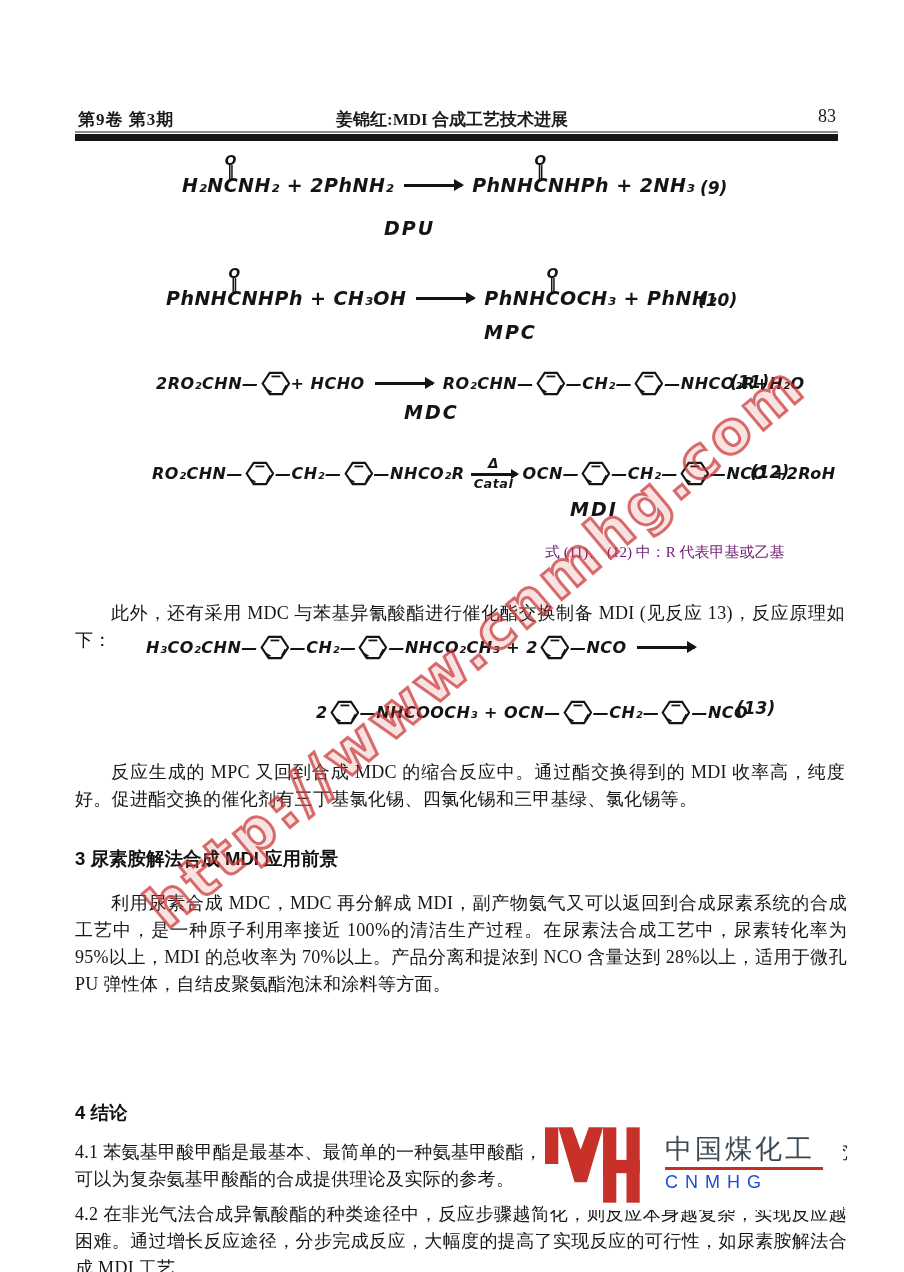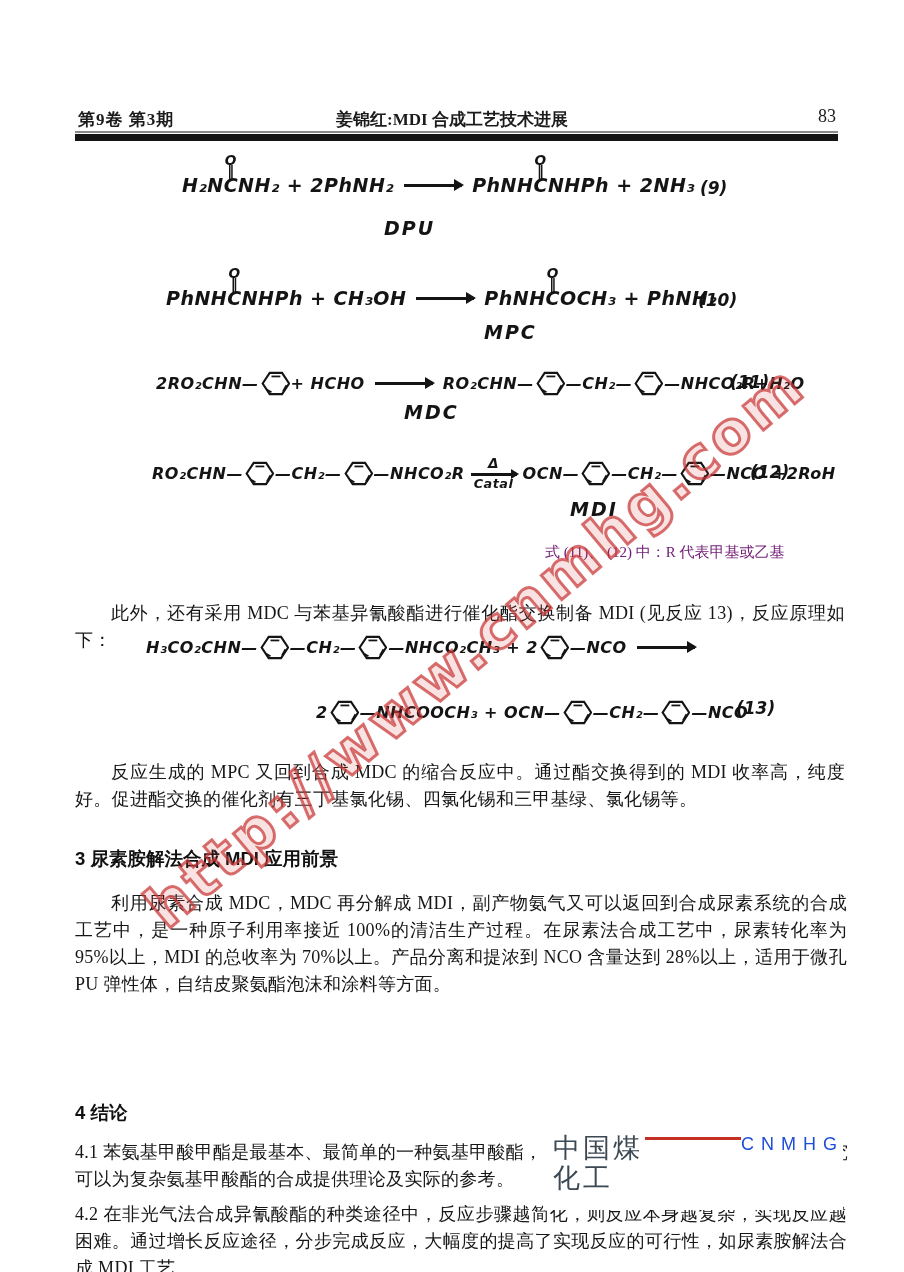--- a/index.html
+++ b/index.html
@@ -89,21 +89,21 @@
     font-family:"DejaVu Sans",sans-serif;font-weight:700;font-size:58px;letter-spacing:4px;
     color:rgba(205,48,48,0.14);
     -webkit-text-stroke:3px rgba(201,54,54,0.72);
     pointer-events:none;z-index:5;
   }
   
   .logo{
     position:absolute;left:543px;top:1118px;width:300px;height:92px;background:#ffffff;
     display:flex;align-items:center;z-index:6;
   }
-  .logo-text{margin-left:10px;display:flex;flex-direction:row;}
+  .logo-text{margin-left:10px;display:flex;flex-direction:column;}
   .logo-cn{
     font-family:"Liberation Sans","DejaVu Sans",sans-serif;
     font-size:27px;color:#3c4852;letter-spacing:3px;line-height:1.1;
   }
   .logo-rule{width:158px;height:3px;background:#c43026;margin:3px 0 2px 0;}
   .logo-en{
     font-family:"Liberation Sans","DejaVu Sans",sans-serif;
     font-size:18px;color:#1d4ed8;letter-spacing:7px;
   }
 </style>

